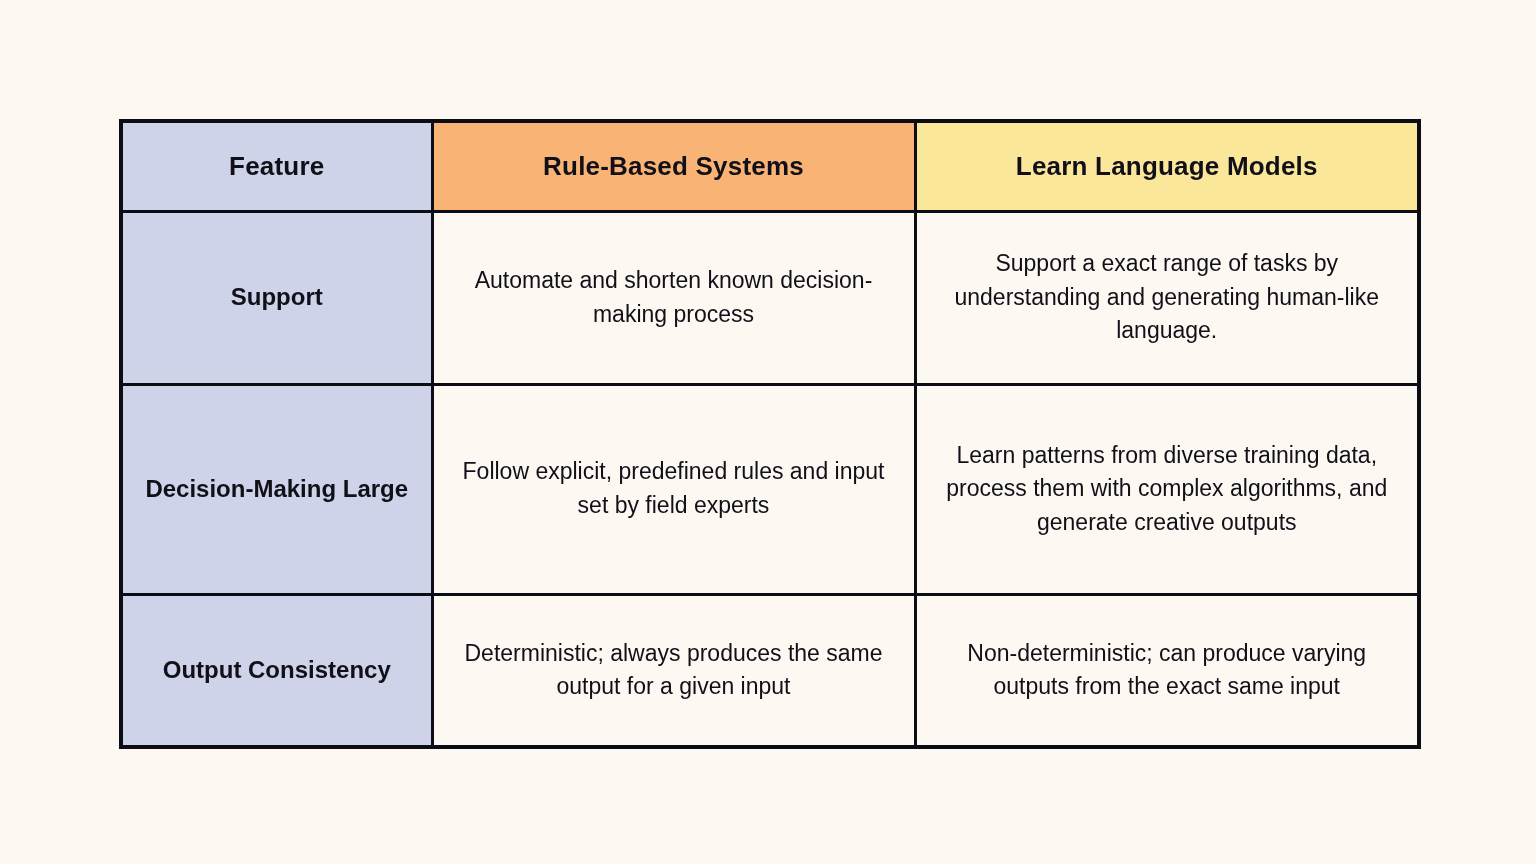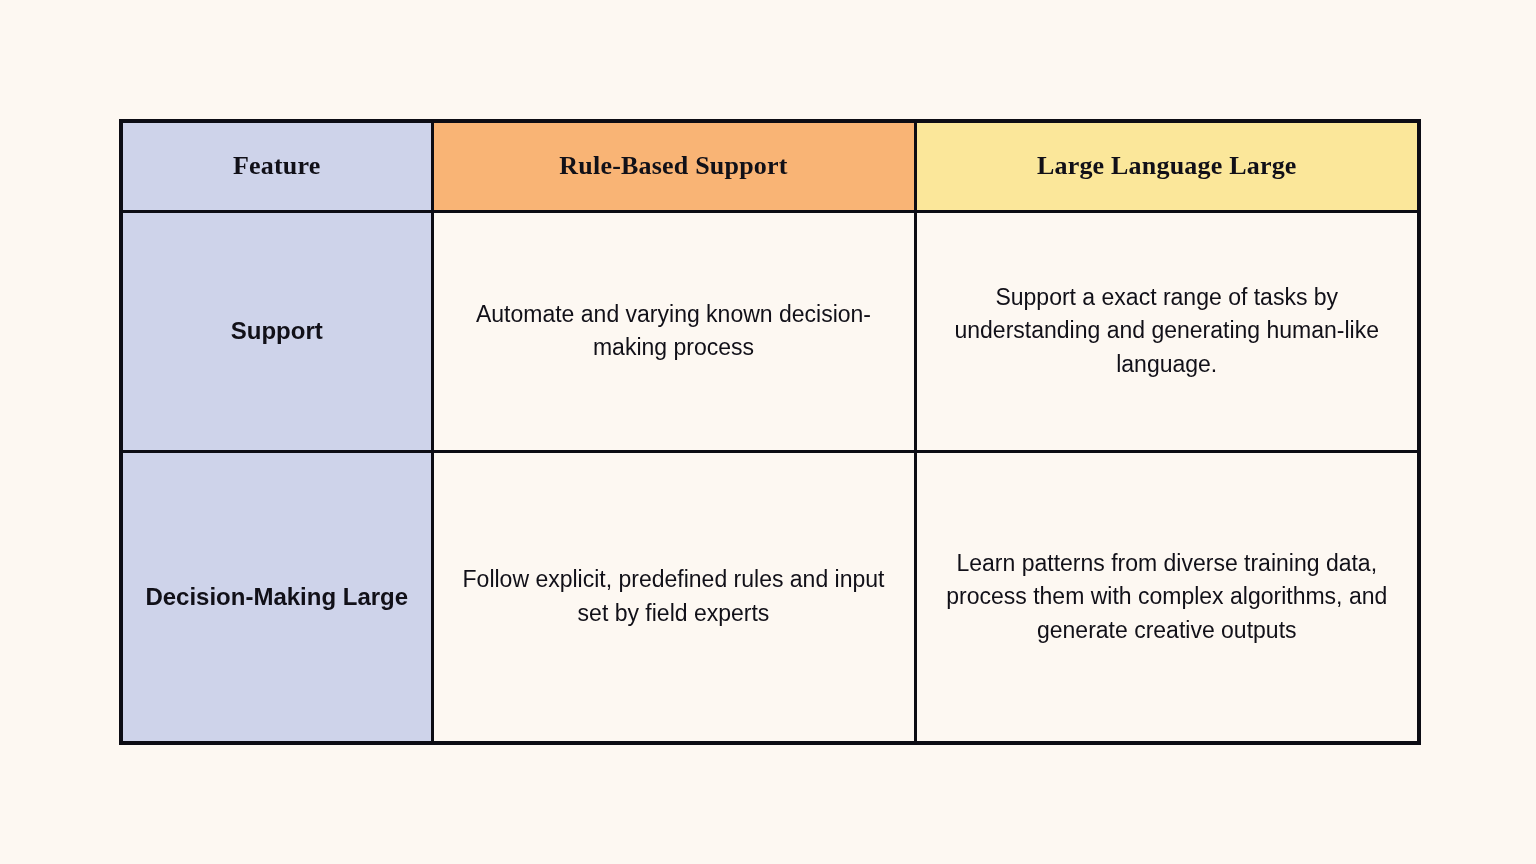--- a/index.html
+++ b/index.html
@@ -48,21 +48,21 @@
     text-align: center;
     color: #111018;
   }
 
   
   col.c-feature  { width: 311px; }
   col.c-rules    { width: 483px; }
   col.c-llm      { width: 504px; }
 
   
-  tr.head-row { height: 90px; font-family: Liberation Serif, serif; }
+  tr.head-row { height: 90px; }
 
   th.h-feature {
     background: #CED3EA;
     font-size: 26px;
     font-weight: bold;
     letter-spacing: 0.2px;
   }
   th.h-rules {
     background: #F9B475;
     font-size: 26px;
@@ -113,52 +113,63 @@
         <col class="c-rules">
         <col class="c-llm">
       </colgroup>
 
       <thead>
         <tr class="head-row">
           <th class="h-feature">
             <span class="cell-text">Feature</span>
           </th>
           <th class="h-rules">
-            <span class="cell-text">Rule-Based Support</span>
+            <span class="cell-text">Rule-Based Systems</span>
           </th>
           <th class="h-llm">
-            <span class="cell-text">Large Language Large</span>
+            <span class="cell-text">Learn Language Models</span>
           </th>
         </tr>
       </thead>
 
       <tbody>
 
         <tr class="r-purpose">
           <td class="feature-cell">
             <span class="cell-text">Support</span>
           </td>
           <td class="body-cell">
-            <span class="cell-text">Automate and varying known decision-making process</span>
+            <span class="cell-text">Automate and shorten known decision-making process</span>
           </td>
           <td class="body-cell">
             <span class="cell-text">Support a exact range of tasks by understanding and generating human-like language.</span>
           </td>
         </tr>
 
         <tr class="r-logic">
           <td class="feature-cell">
             <span class="cell-text">Decision-Making Large</span>
           </td>
           <td class="body-cell">
             <span class="cell-text">Follow explicit, predefined rules and input set by field experts</span>
           </td>
           <td class="body-cell">
             <span class="cell-text">Learn patterns from diverse training data, process them with complex algorithms, and generate creative outputs</span>
           </td>
         </tr>
 
+        <tr class="r-output">
+          <td class="feature-cell">
+            <span class="cell-text">Output Consistency</span>
+          </td>
+          <td class="body-cell">
+            <span class="cell-text">Deterministic; always produces the same output for a given input</span>
+          </td>
+          <td class="body-cell">
+            <span class="cell-text">Non-deterministic; can produce varying outputs from the exact same input</span>
+          </td>
+        </tr>
 
       </tbody>
     </table>
   </div>
 
 </div>
 
 </body></html>

